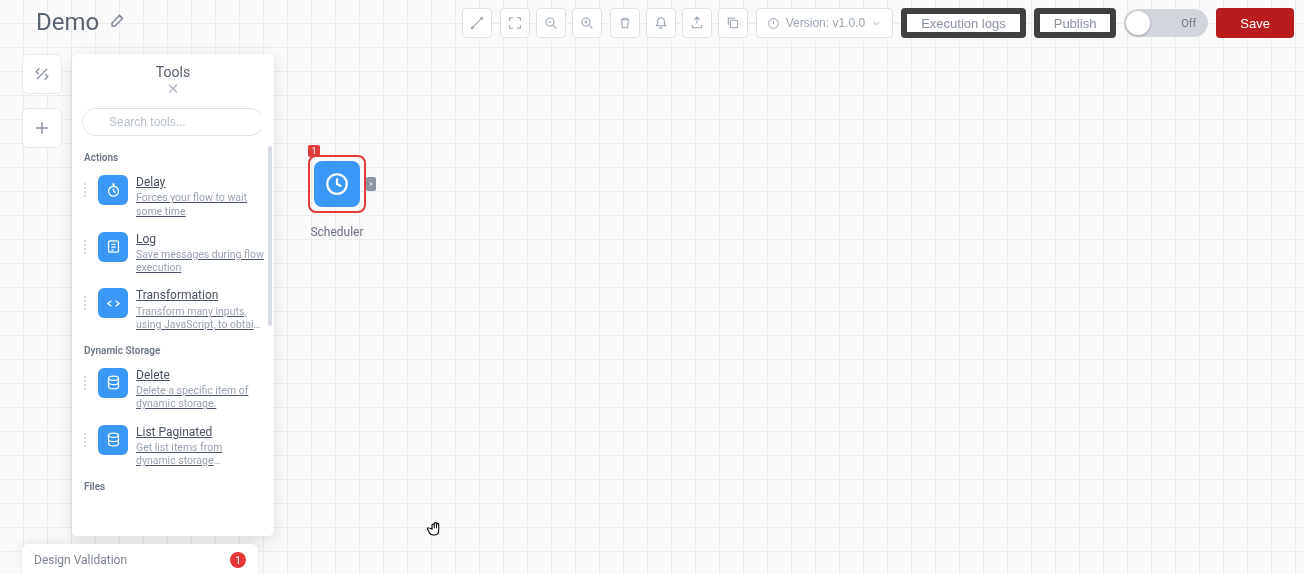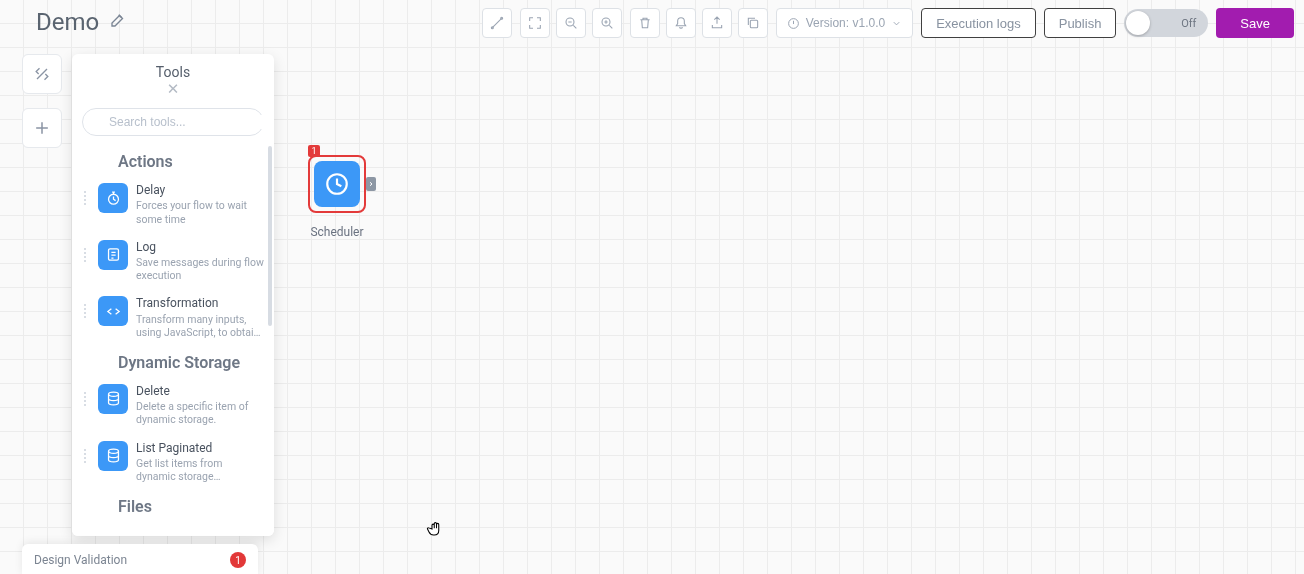--- a/index.html
+++ b/index.html
@@ -15,44 +15,44 @@
   }
   .titlebar { position: absolute; top: 8px; left: 36px; display: flex; align-items: center; gap: 10px; }
   .titlebar .title { font-size: 24px; color: #5a6470; font-weight: 400; }
   .titlebar .edit { color: #7a8594; cursor: pointer; }
 
   .toolbar { position: absolute; top: 8px; right: 10px; display: flex; align-items: center; gap: 8px; }
   .tb-group { display: flex; gap: 6px; }
   .tb-btn { width: 30px; height: 30px; border: 1px solid #dde1e6; border-radius: 4px; background: #fff; display: flex; align-items: center; justify-content: center; color: #9aa4b2; cursor: pointer; }
   .tb-btn svg { width: 16px; height: 16px; stroke: currentColor; fill: none; stroke-width: 1.6; }
   .version-btn { height: 30px; padding: 0 10px; border: 1px solid #dde1e6; border-radius: 4px; background:#fff; display:flex; align-items:center; gap:6px; color:#9aa4b2; font-size:12px; cursor:pointer;}
-  .txt-btn { height: 30px; padding: 0 14px; border:1px solid #404040; border-radius:4px; background:#fff; color:#8892a0; font-size:13px; cursor:pointer; display:flex; align-items:center;}
+  .txt-btn { height: 30px; padding: 0 14px; border:6px solid #404040; border-radius:4px; background:#fff; color:#8892a0; font-size:13px; cursor:pointer; display:flex; align-items:center;}
   .toggle { width:84px; height:28px; background:#d2d6dc; border-radius:14px; position:relative; display:flex; align-items:center; justify-content:flex-end; padding-right:12px; color:#6e7682; font-size:11px; cursor:pointer;}
   .toggle .knob { position:absolute; left:2px; top:2px; width:24px; height:24px; background:#fff; border-radius:50%; box-shadow:0 1px 3px rgba(0,0,0,.25);}
-  .save-btn { height:30px; padding: 0 24px; background:#a21caf; color:#fff; border:none; border-radius:4px; font-size:13px; cursor:pointer; }
+  .save-btn { height:30px; padding: 0 24px; background:#b91c1c; color:#fff; border:none; border-radius:4px; font-size:13px; cursor:pointer; }
 
   .left-rail { position: absolute; left: 22px; top: 54px; display:flex; flex-direction:column; gap:14px; }
   .rail-btn { width:40px; height:40px; background:#fff; border:1px solid #e6e9ed; border-radius:6px; display:flex; align-items:center; justify-content:center; color:#8a94a4; cursor:pointer; }
 
   .panel { position:absolute; left:72px; top:54px; width:202px; height:482px; background:#fff; border-radius:6px; box-shadow: 0 4px 14px rgba(0,0,0,0.12); display:flex; flex-direction:column; overflow:hidden;}
   .panel-hdr { display:flex; align-items:center; justify-content:space-between; padding: 10px 14px 6px; flex-direction: column; }
   .panel-hdr .ttl { font-size:14px; color:#555e6b; }
   .panel-hdr .close { color:#b3bac4; font-size:15px; cursor:pointer; }
   .search-wrap { padding: 4px 10px 10px; }
   .search { display:flex; align-items:center; gap:18px; border:1px solid #dfe3e9; border-radius:14px; height:28px; padding:0 8px; color:#b8c0cc;}
   .search input { border:none; outline:none; flex:1; font-size:12px; color:#555; }
   .search input::placeholder { color:#b8c0cc; }
   .list { flex:1; overflow:hidden; padding: 0 8px 0 10px; position:relative;}
-  .section-label { font-size:16px; color:#6e7785; font-weight:600; padding: 6px 0 6px 2px; margin-left: 34px;}
+  .section-label { font-size:10px; color:#6e7785; font-weight:600; padding: 6px 0 6px 2px;}
   .item { display:flex; gap:8px; padding:6px 2px 8px; align-items:flex-start; cursor:grab;}
   .grip { width:6px; display:flex; flex-direction:column; gap:2px; padding-top:8px;}
   .grip span { width:2px; height:2px; background:#cbd2db; border-radius:50%;}
   .item-icon { width:30px; height:30px; border-radius:6px; background:#3c98f7; color:#fff; flex:0 0 30px; display:flex; align-items:center; justify-content:center;}
   .item-icon svg { width:17px; height:17px; stroke:#fff; fill:none; stroke-width:1.8;}
-  .item-txt { flex:1; min-width:0; }
+  .item-txt { flex:1; min-width:0;text-decoration:underline; }
   .item-name { font-size:12px; color:#49525f; line-height:1.2; margin-bottom:2px;}
   .item-desc { font-size:10.5px; color:#9aa3b0; line-height:1.25; display:-webkit-box; -webkit-line-clamp:2; -webkit-box-orient:vertical; overflow:hidden;}
   .scroll-ind { position:absolute; right:2px; top:0; width:4px; height:180px; background:#d7dce3; border-radius:2px;}
   .fade { position:absolute; left:0; right:0; bottom:0; height:26px; background:linear-gradient(to bottom, rgba(255,255,255,0), #fff 80%);}
 
   .node { position:absolute; left:308px; top:155px; text-align:center; }
   .node-badge { position:absolute; top:-10px; left:0; background:#e33a3a; color:#fff; font-size:9px; width:12px; height:12px; border-radius:2px; display:flex; align-items:center; justify-content:center;}
   .node-box { width:58px; height:58px; border:2px solid #e33a3a; border-radius:8px; display:flex; align-items:center; justify-content:center; position:relative; background:transparent;}
   .node-inner { width:46px; height:46px; background:#3c98f7; border-radius:8px; display:flex; align-items:center; justify-content:center;}
   .node-inner svg { width:26px; height:26px; stroke:#fff; fill:none; stroke-width:2;}

